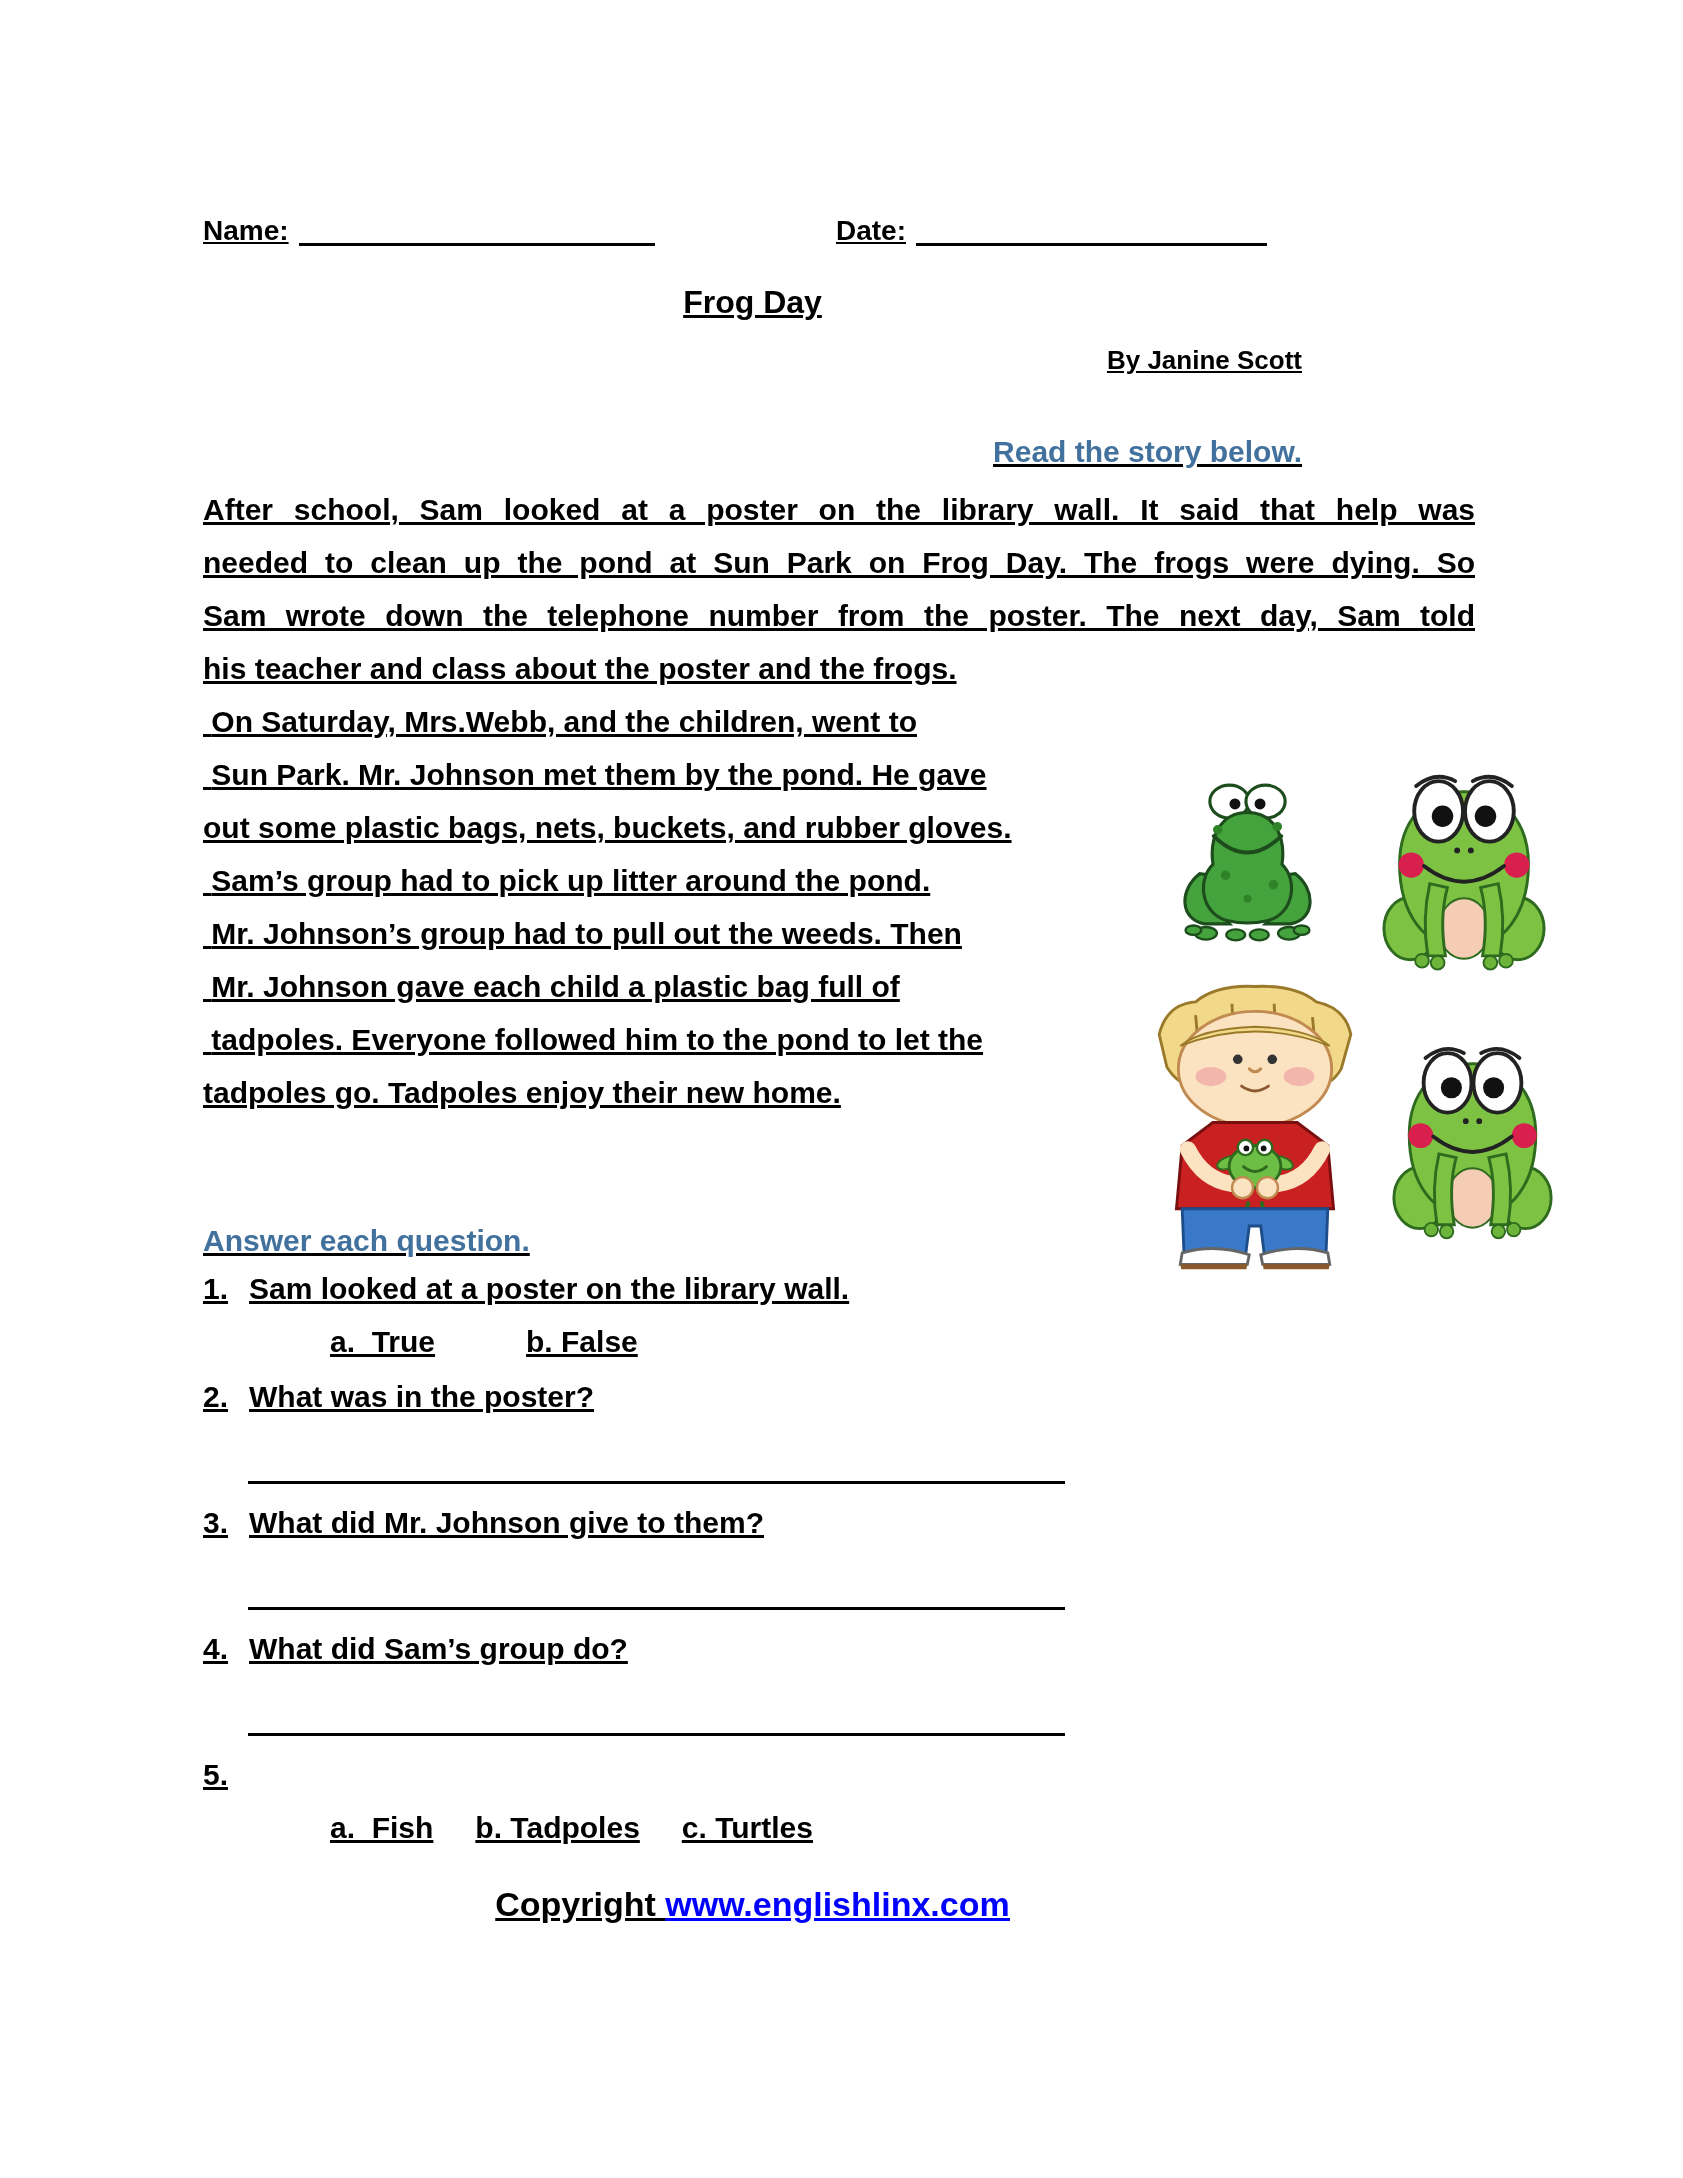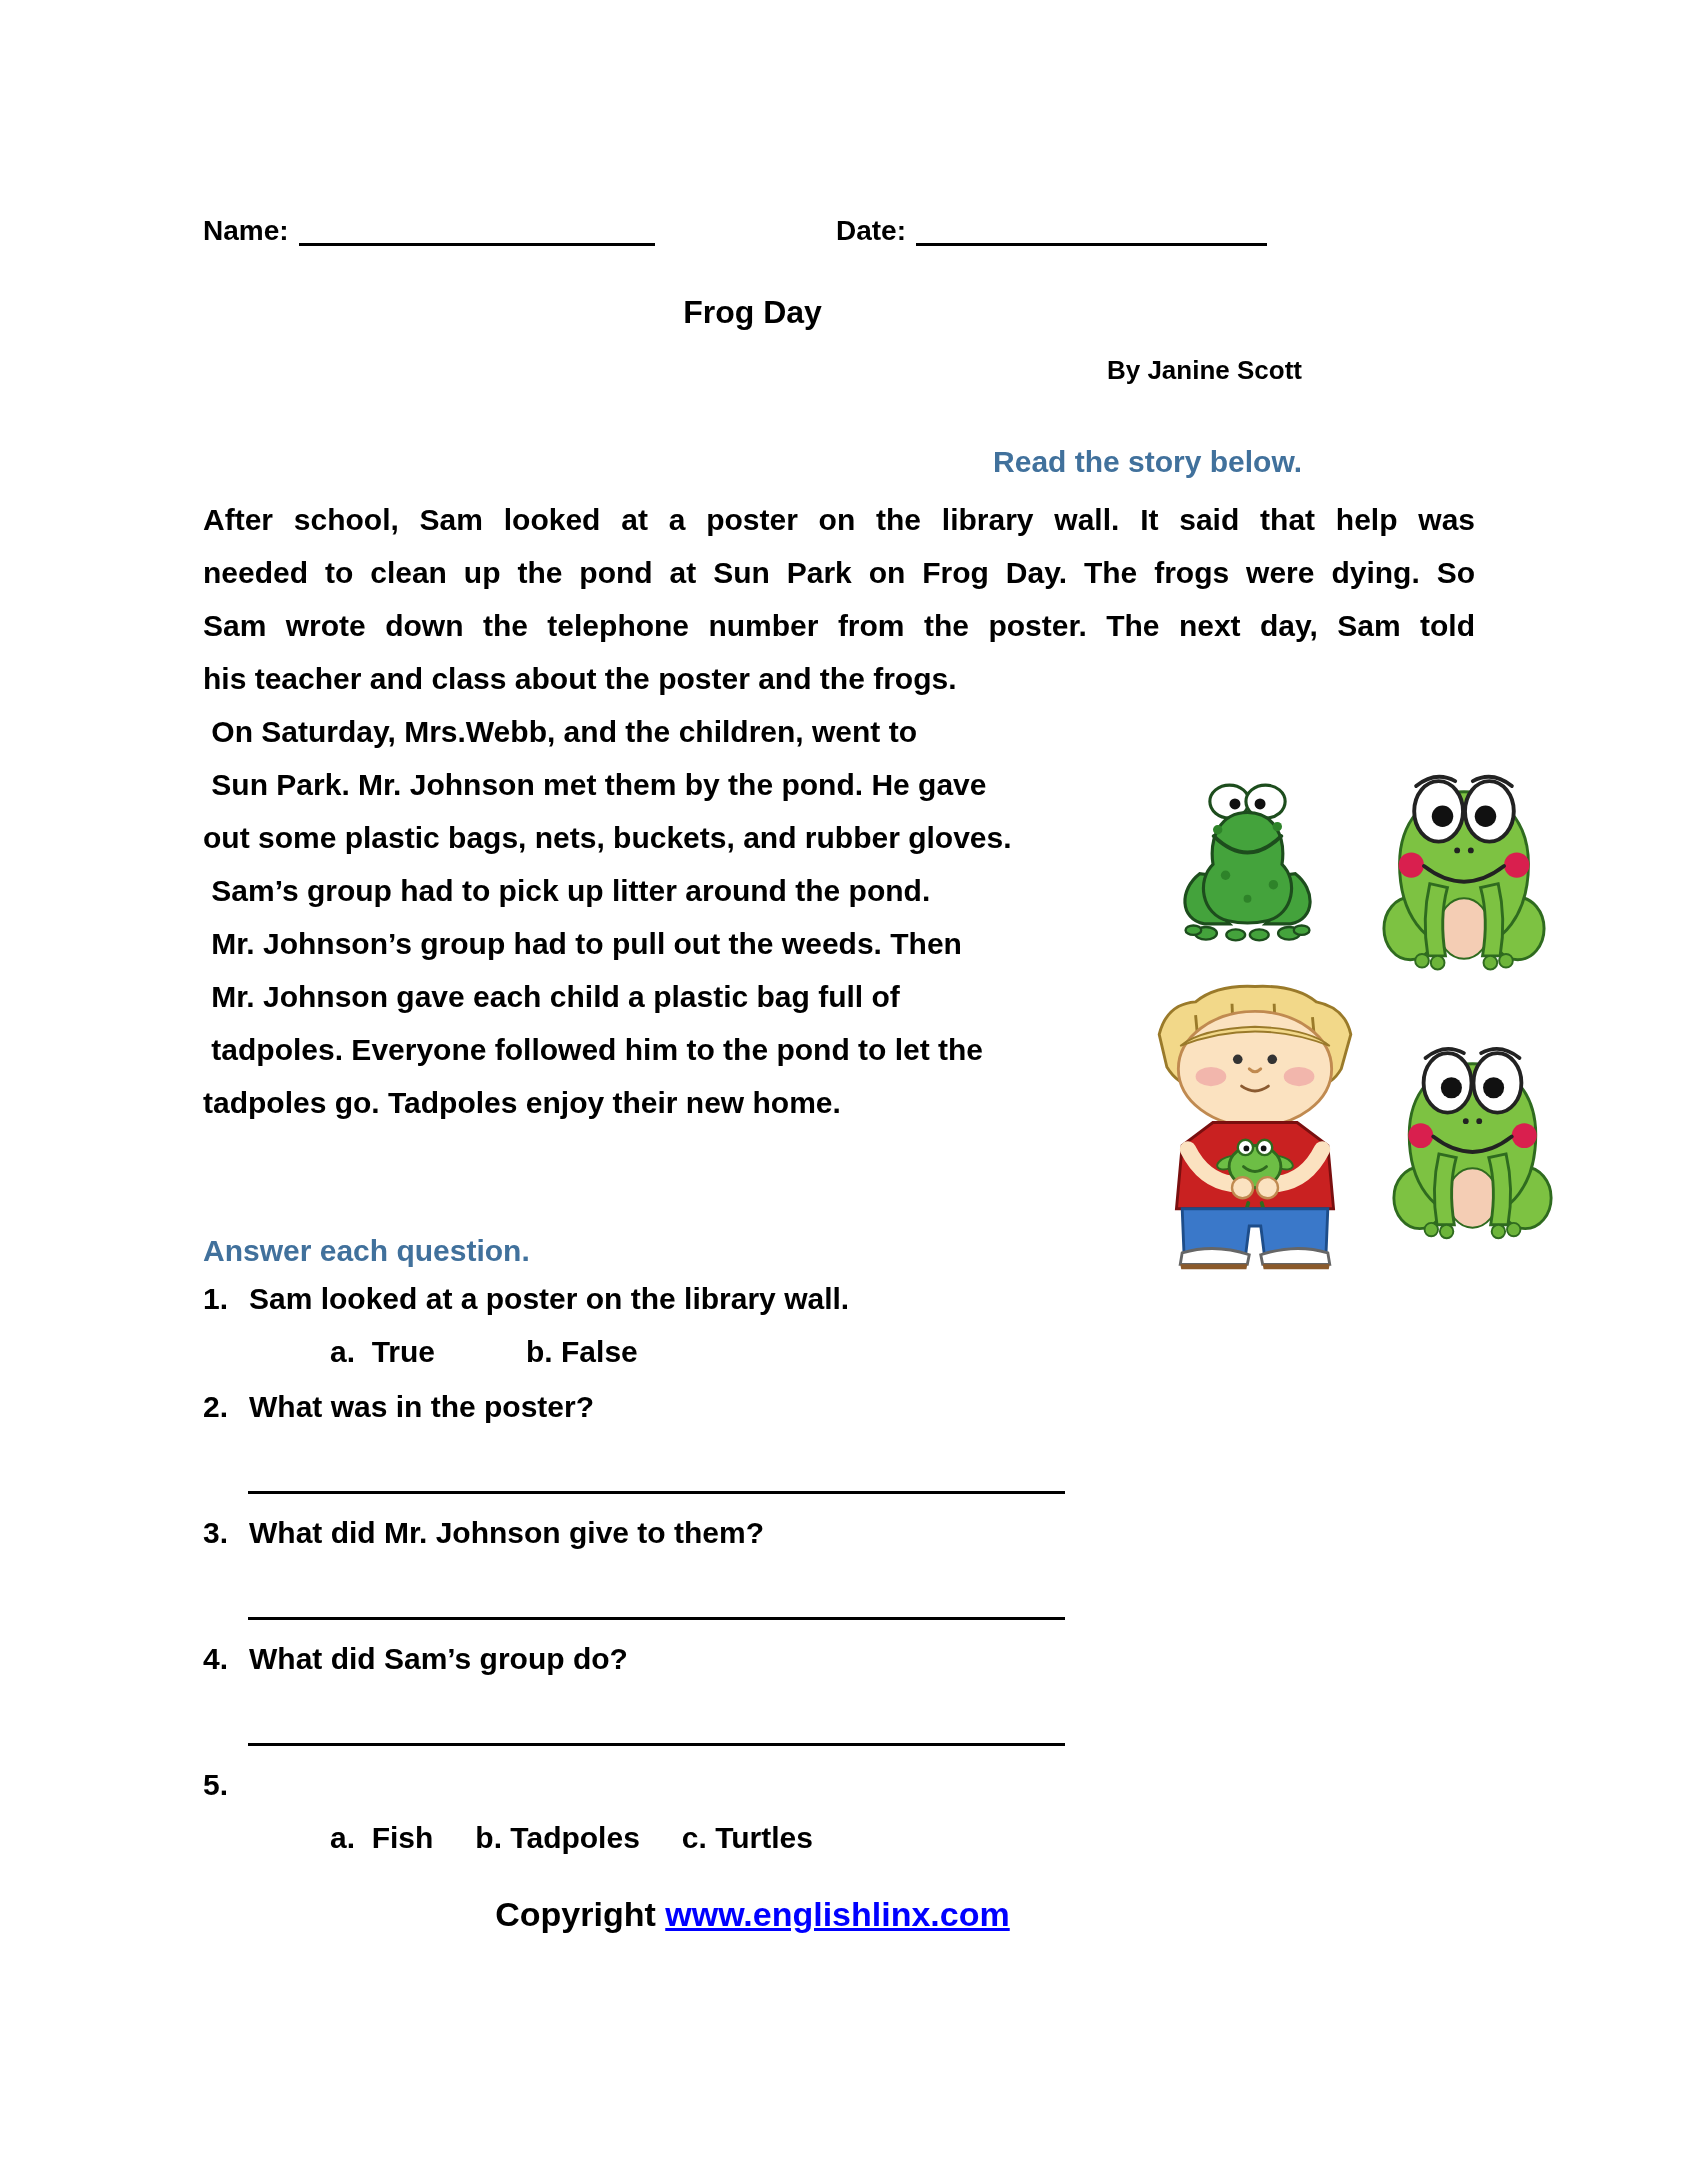--- a/index.html
+++ b/index.html
@@ -3,34 +3,34 @@
 <meta charset="utf-8">
 <style>
   * { margin:0; padding:0; box-sizing:border-box; }
   html,body { background:#ffffff; }
   body {
     width:1683px; height:2178px;
     font-family:"Liberation Sans", sans-serif;
     color:#000;
     position:relative;
   }
-  .page { position:relative; width:1510px; height:2178px; padding:208px 208px 12px 203px; }
+  .page { position:relative; width:1510px; height:2178px; padding:208px 208px 12px 203px;text-decoration:underline; }
 
   
   .topline { display:flex; align-items:flex-end; height:38px; }
   .field { display:flex; align-items:flex-end; }
   .field-label { font-weight:bold; font-size:28px; line-height:30px; }
   .rule { display:inline-block; border-bottom:3px solid #000; height:26px; }
   .name-rule { width:356px; margin-left:10px; }
   .date-field { margin-left:auto; margin-right:35px; }
   .date-rule { width:351px; margin-left:10px; }
 
   
   .main-title { text-align:center; font-size:36px; font-weight:bold; margin-top:26px; line-height:44px; }
-  .story-title { text-align:center; font-size:32px; font-weight:bold; margin-top:46px; line-height:40px; }
+  .story-title { text-align:center; font-size:32px; font-weight:bold; margin-top:36px; line-height:40px; }
   .byline { text-align:right; font-size:26px; font-weight:bold; margin-top:22px; line-height:32px; }
 
   .section-heading { font-size:30px; font-weight:bold; line-height:38px; }
   .read-heading { margin-top:57px; color:#41719C;text-align:right; }
   .answer-heading { margin-top:103px; color:#41719C; }
 
   
   .story { margin-top:12px; font-size:30px; font-weight:bold; }
   .story-line { line-height:53px; white-space:pre-wrap; width:1272px; }
   .story-line.just { text-align:justify; text-align-last:justify; }

